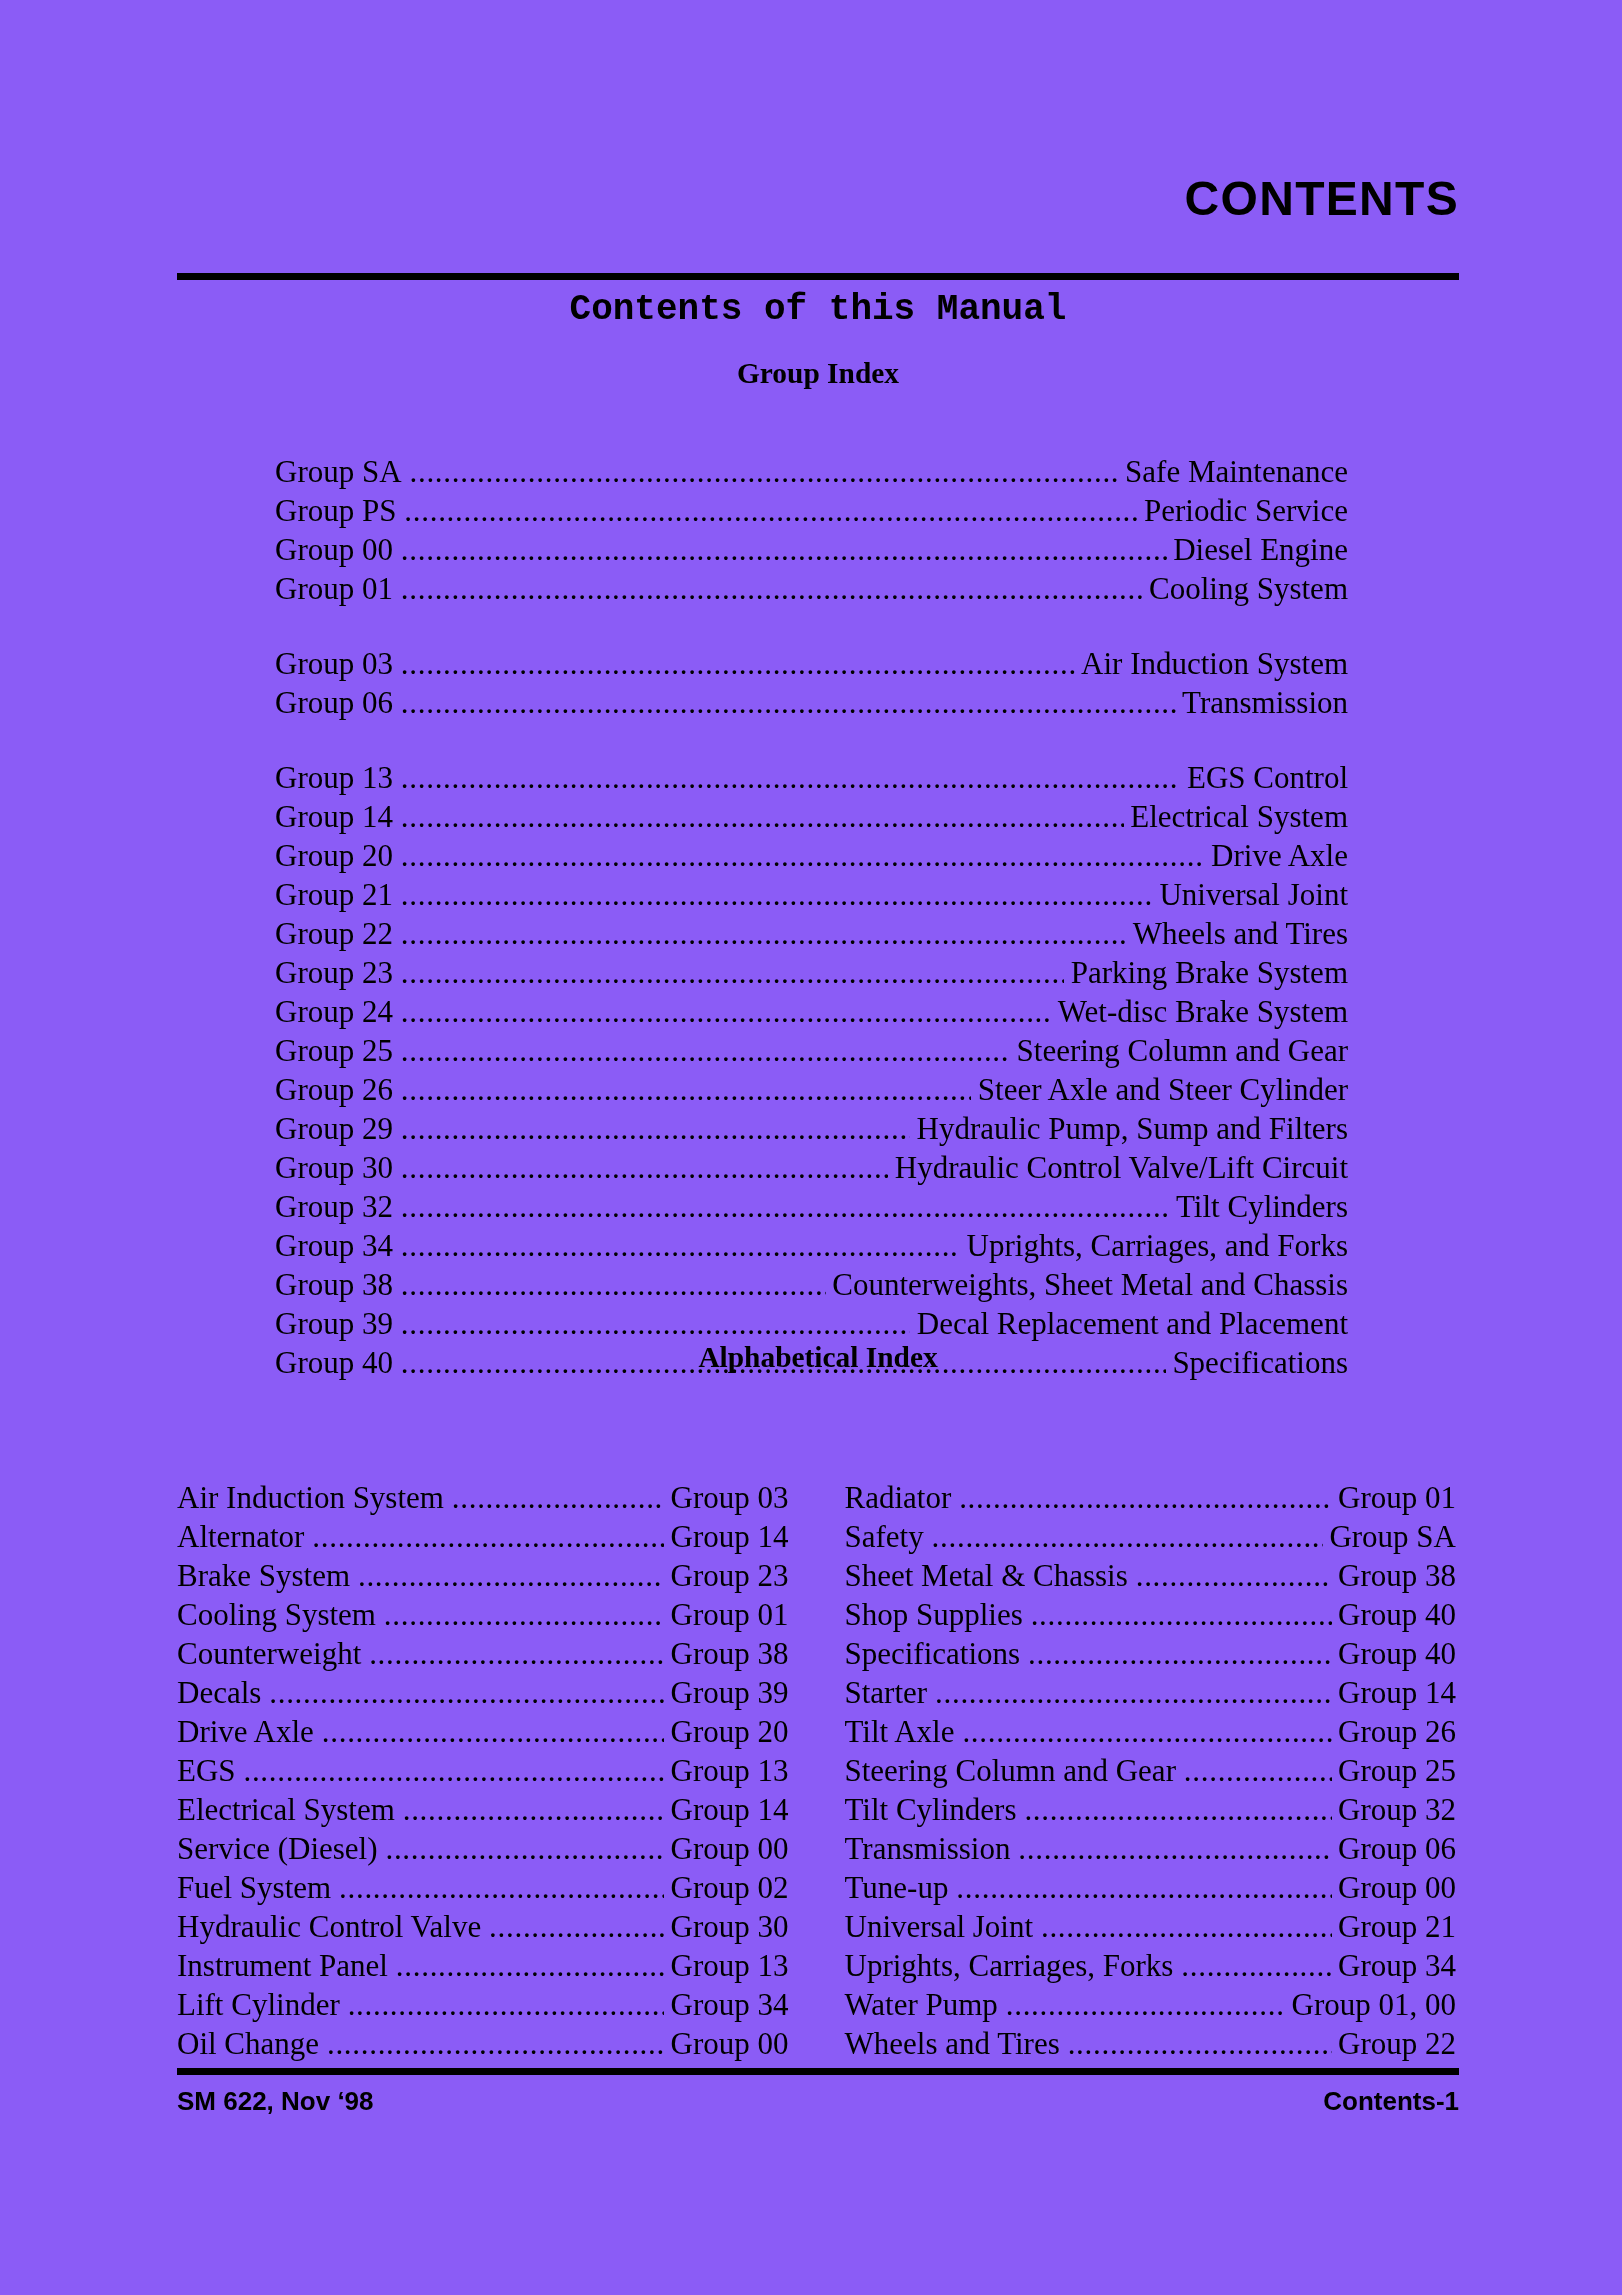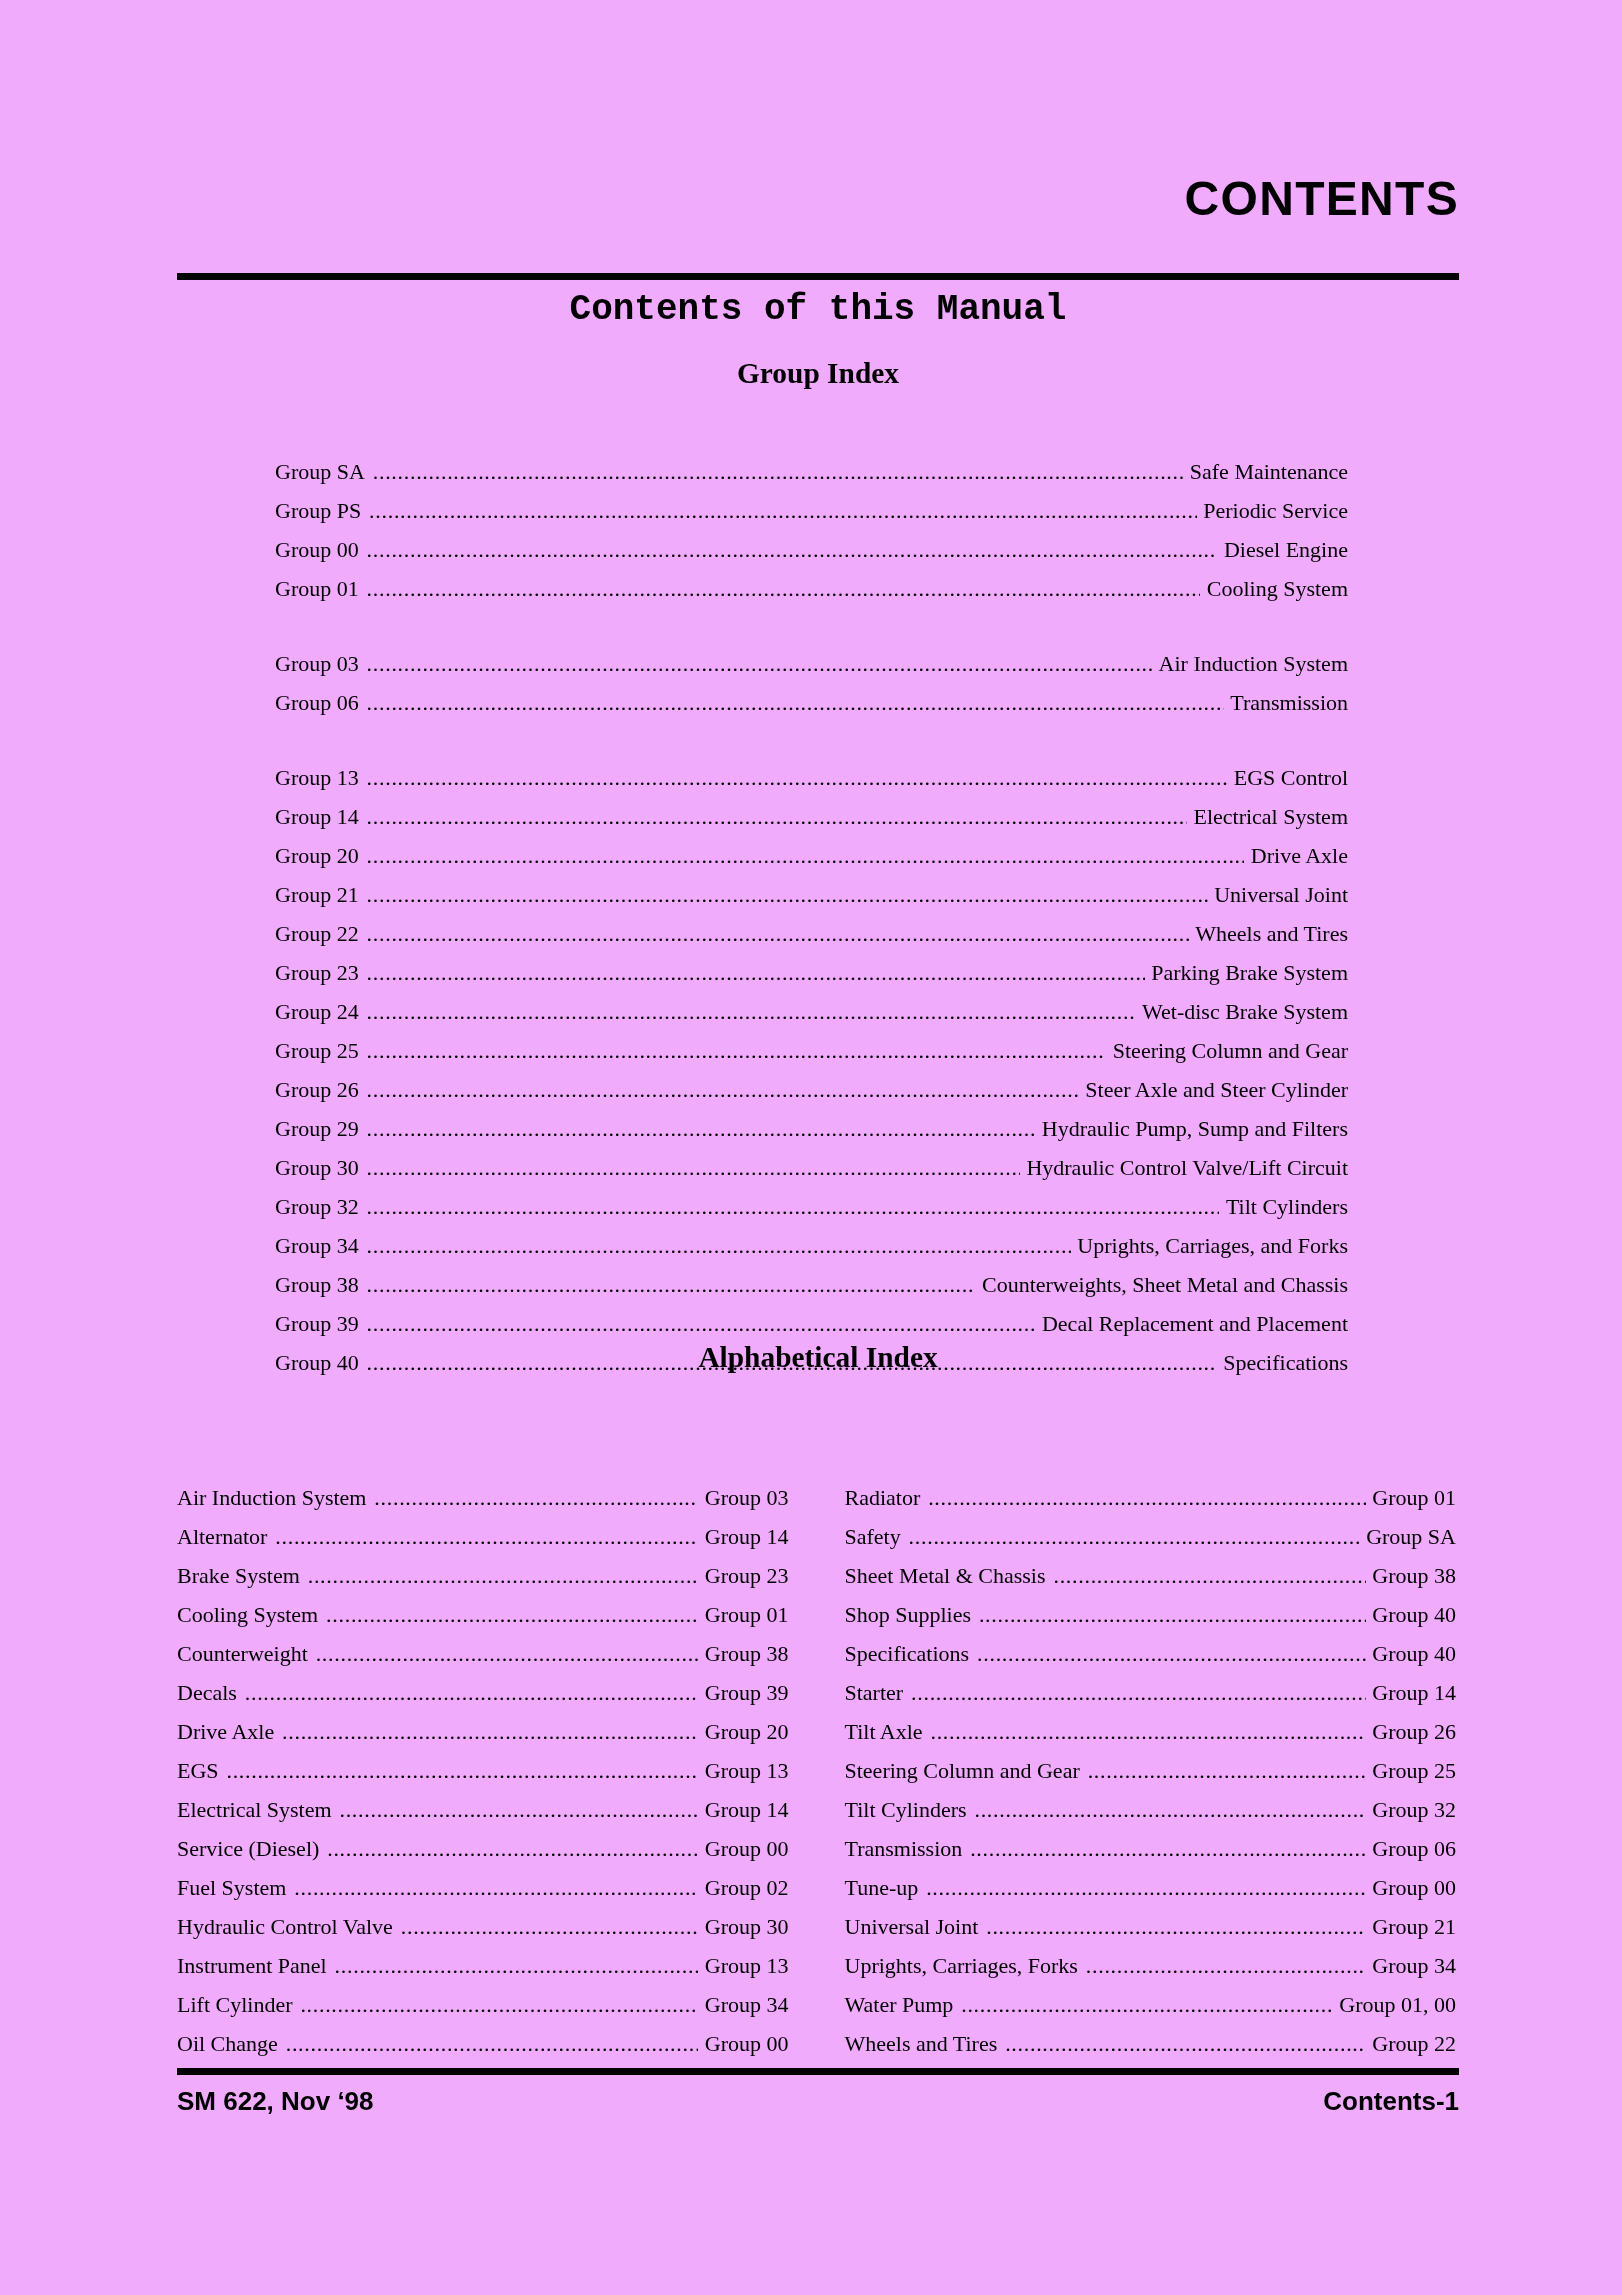--- a/index.html
+++ b/index.html
@@ -2,21 +2,21 @@
 <html style="font-size:10.5px"><head>
 <meta charset="utf-8">
 <style>
   html, body { margin: 0; padding: 0; }
   body { background: #ffffff; }
 
   .page {
     position: relative;
     width: 1623px;
     height: 2295px;
-    background: #f0abfc;
+    background: #8b5cf6;
     color: #000;
     font-family: "Liberation Serif", "DejaVu Serif", serif;
     overflow: hidden;
   }
 
   .abs { position: absolute; left: 177px; right: 164px; }
 
   .header-title {
     top: 175px;
     margin: 0;
@@ -51,21 +51,21 @@
   }
   .group-index-heading { top: 359px; }
   .alpha-heading { top: 1343px; }
 
   .group-index { top: 452px; left: 275px; right: 275px; position: absolute; }
   .toc-block + .toc-block { margin-top: 36px; }
 
   .toc-row {
     display: flex;
     align-items: baseline;
-    font-size: 22px;
+    font-size: 31px;
     line-height: 39px;
   }
   .toc-left, .toc-right { white-space: nowrap; }
   .toc-leader {
     flex: 1 1 auto;
     overflow: hidden;
     white-space: nowrap;
     margin: 0 6.5px 0 7.9px;
     min-width: 0;
   }

